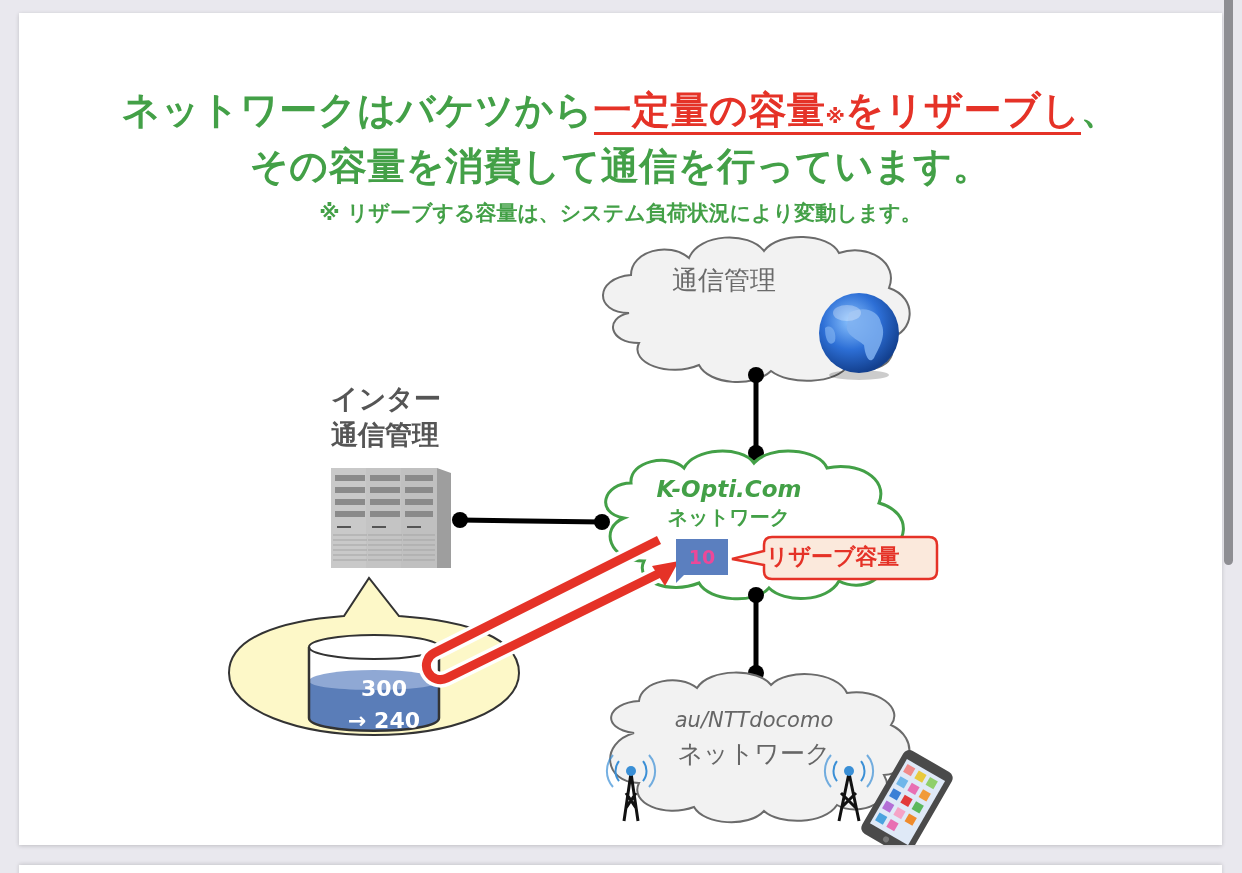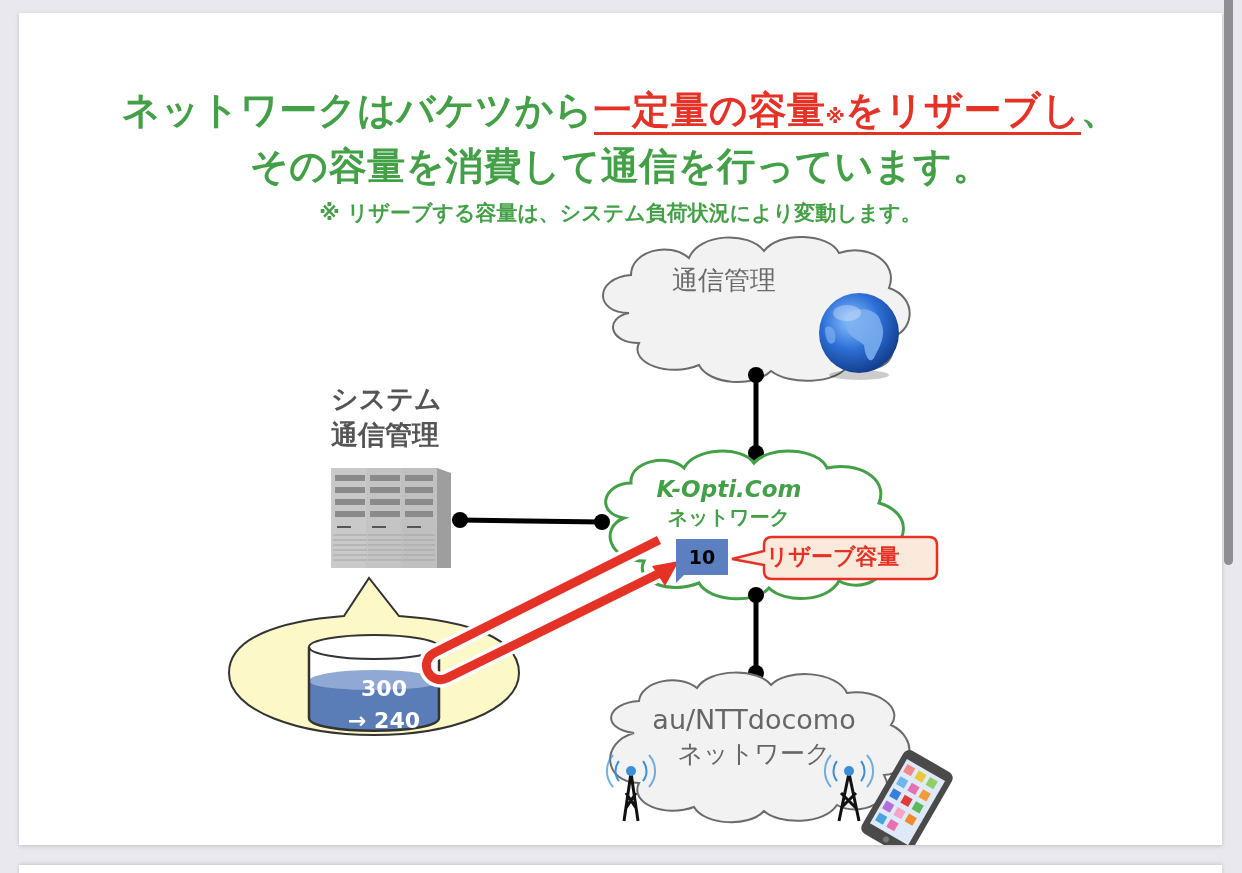--- a/index.html
+++ b/index.html
@@ -38,23 +38,23 @@
   .underline { border-bottom:3px solid #e53227; padding-bottom:0px; }
   .note-mark { font-size:20px; }
   svg.diagram { position:absolute; left:0; top:0; }
   .lbl { position:absolute; white-space:nowrap; }
   .server-label { left:312px; top:368px; font-size:27px; font-weight:bold; color:#555; line-height:36px; }
   .inet-label { left:640px; top:248px; width:130px; text-align:center; font-size:26px; color:#6a6a6a; line-height:38px; }
   .kopti-label { left:620px; top:462px; width:180px; text-align:center; color:#43a047; font-weight:bold; line-height:28px; }
   .kopti-name { font-size:23px; font-style:italic; display:block; }
   .kopti-net { font-size:20px; display:block; }
   .mobile-label { left:595px; top:690px; width:280px; text-align:center; color:#666; line-height:34px; }
-  .mobile-name { font-size:27px; display:block; }
+  .mobile-name { font-size:21px; font-style:italic; display:block; }
   .mobile-net { font-size:25px; display:block; }
-  .box10 { left:657px; top:526px; width:52px; height:36px; line-height:36px; text-align:center; color:#000000; font-weight:bold; font-size:19px; }
+  .box10 { left:657px; top:526px; width:52px; height:36px; line-height:36px; text-align:center; color:#ec4899; font-weight:bold; font-size:19px; }
   .callout { left:747px; top:524px; width:168px; height:40px; line-height:40px; text-align:left; color:#e53227; font-weight:bold; font-size:22px; }
   .bucket-text { left:300px; top:660px; width:130px; text-align:center; color:#fff; font-weight:bold; font-size:22px; line-height:32px; }
 </style>
 </head>
 <body>
 
 <div class="page">
 
   <div class="headline h1">
     <span>ネットワークはバケツから</span><span class="red underline"><span>一定量の容量</span><span class="note-mark">※</span><span>をリザーブし</span></span><span>、</span>
@@ -213,21 +213,21 @@
     <g>
       <path d="M657,526 L709,526 L709,562 L665,562 L657,570 Z" fill="#5b7fbf"></path>
     </g>
 
     <g>
       <path d="M753,524 L910,524 Q918,524 918,532 L918,558 Q918,566 910,566 L753,566 Q745,566 745,558 L745,552 L713,546 L745,538 L745,532 Q745,524 753,524 Z" fill="#fbe9dc" stroke="#e53227" stroke-width="2.5"></path>
     </g>
   </svg>
 
   <div class="lbl server-label">
-    <div>システム</div>
+    <div>インター</div>
     <div>通信管理</div>
   </div>
 
   <div class="lbl inet-label">
     <div>通信管理</div>
   </div>
 
   <div class="lbl kopti-label">
     <span class="kopti-name">K-Opti.Com</span>
     <span class="kopti-net">ネットワーク</span>

